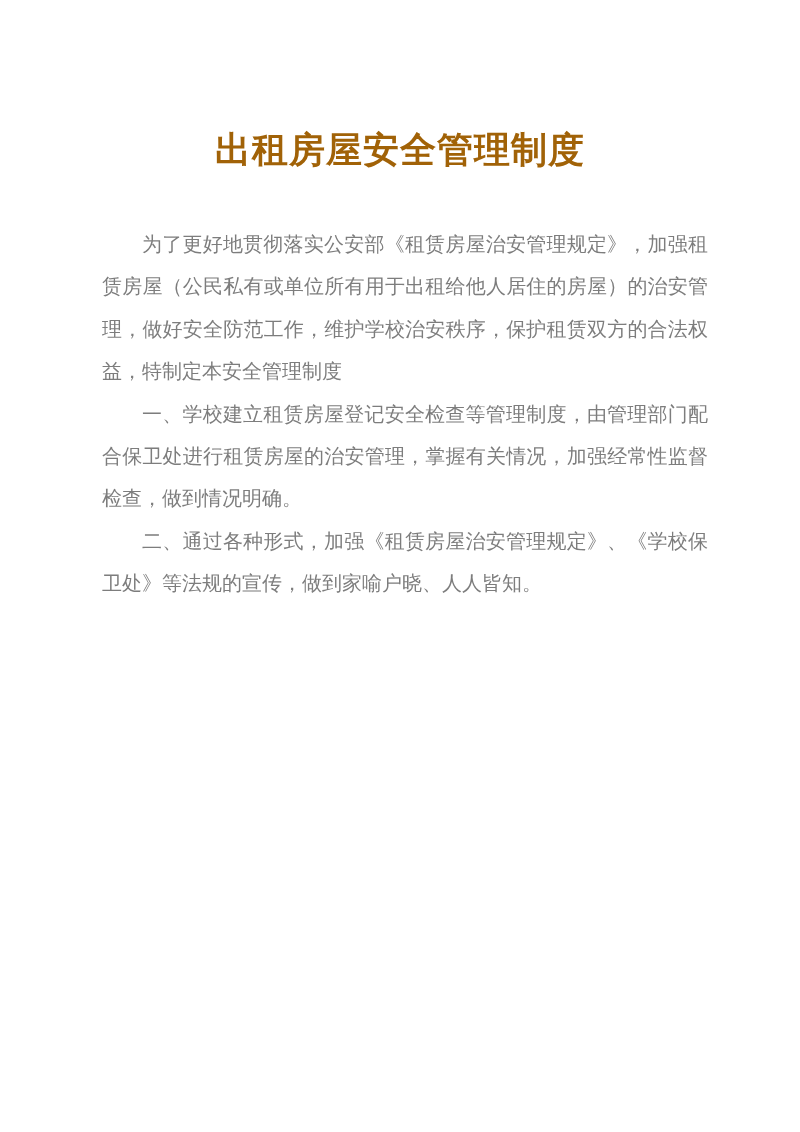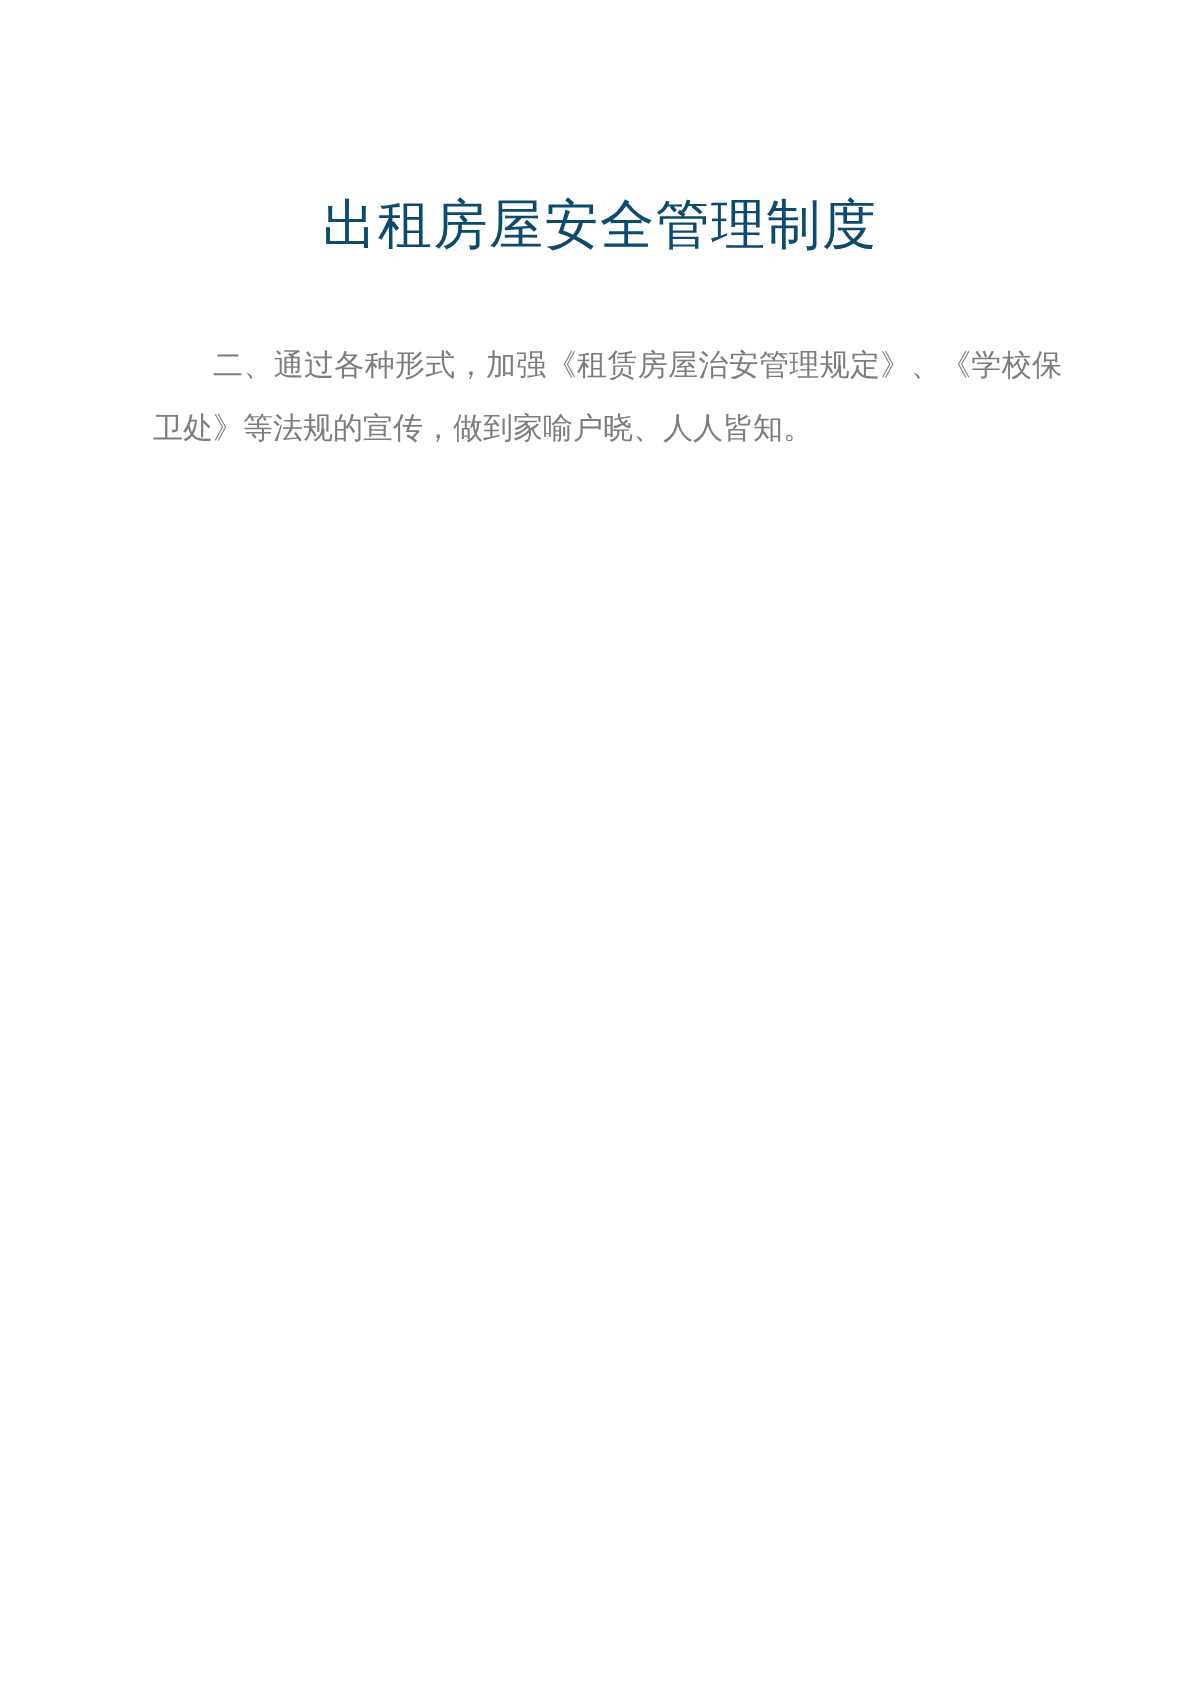--- a/index.html
+++ b/index.html
@@ -12,25 +12,25 @@
     width: 800px;
     height: 1132px;
     background: #ffffff;
     overflow: hidden;
     box-sizing: border-box;
   }
   .doc-title {
     margin: 128px 0 0 0;
     text-align: center;
     font-family: "Liberation Serif", "DejaVu Serif", serif;
-    font-weight: 400;
+    font-weight: 700;
     font-size: 36px;
     line-height: 44px;
     letter-spacing: 1px;
-    color: #0c4a6e;
+    color: #a16207;
   }
   .doc-body {
     margin: 51px 92px 0 102px;
     font-family: "Liberation Sans", "DejaVu Sans", sans-serif;
     font-size: 20px;
     line-height: 42.4px;
     color: #7d7d7d;
     text-align: justify;
   }
   .doc-body p {
@@ -38,15 +38,17 @@
     padding: 0;
     text-indent: 2em;
   }
 </style>
 </head>
 <body>
 
 <div class="page">
   <h1 class="doc-title">出租房屋安全管理制度</h1>
   <div class="doc-body">
+    <p>为了更好地贯彻落实公安部《租赁房屋治安管理规定》，加强租赁房屋（公民私有或单位所有用于出租给他人居住的房屋）的治安管理，做好安全防范工作，维护学校治安秩序，保护租赁双方的合法权益，特制定本安全管理制度</p>
+    <p>一、学校建立租赁房屋登记安全检查等管理制度，由管理部门配合保卫处进行租赁房屋的治安管理，掌握有关情况，加强经常性监督检查，做到情况明确。</p>
     <p>二、通过各种形式，加强《租赁房屋治安管理规定》、《学校保卫处》等法规的宣传，做到家喻户晓、人人皆知。</p>
   </div>
 </div>
 
 </body></html>

